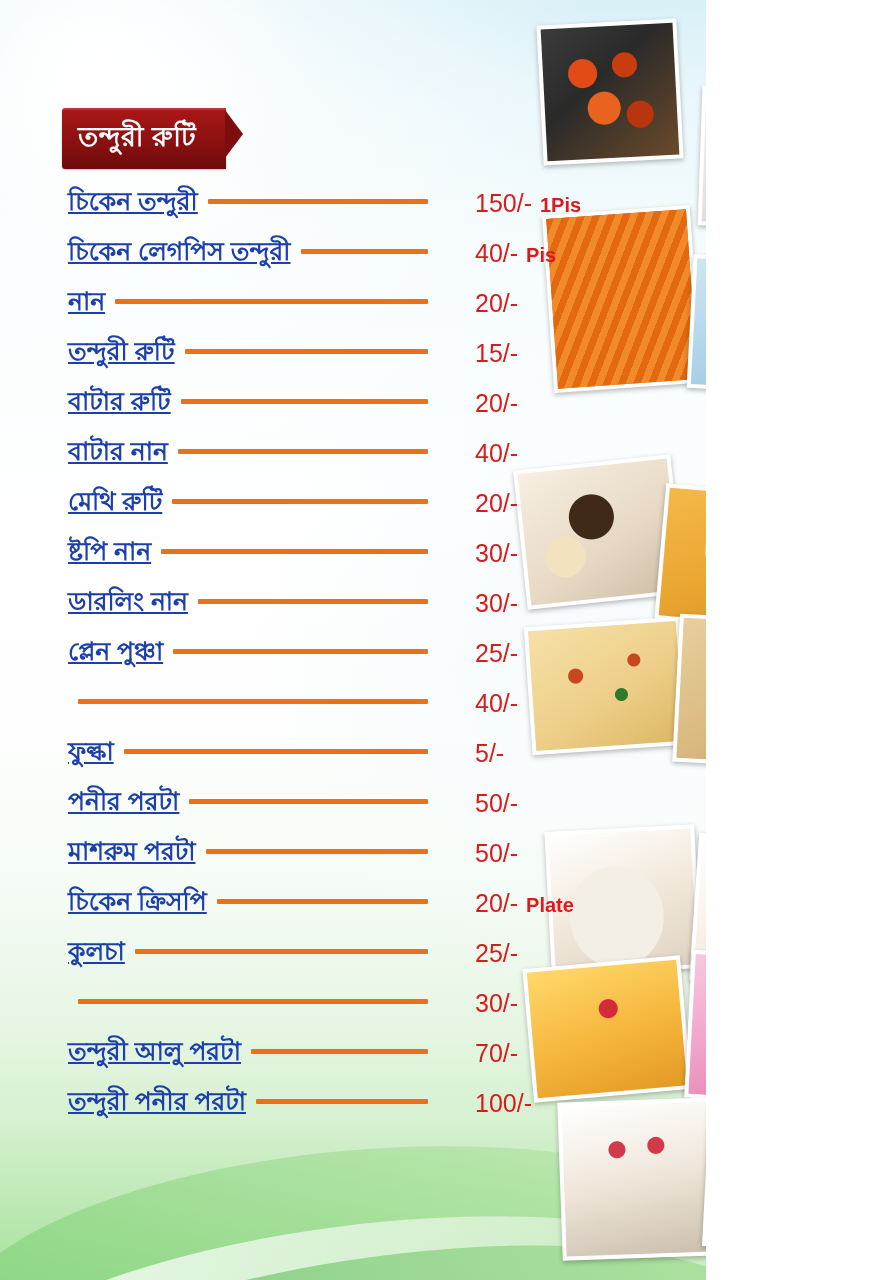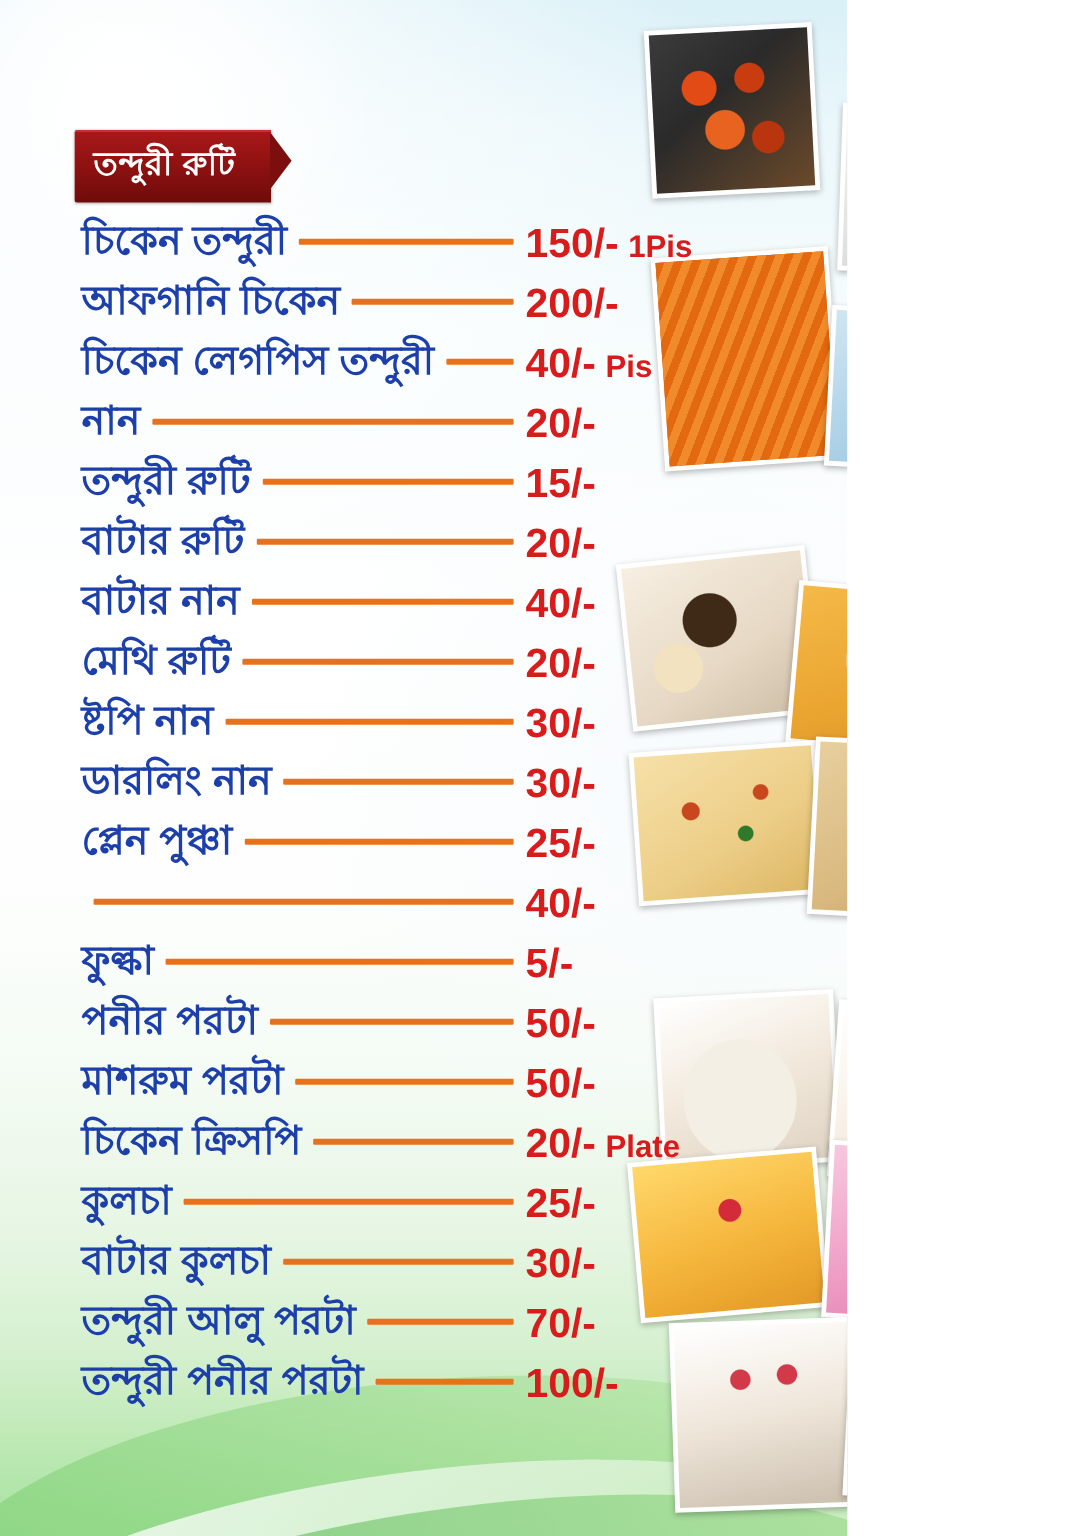--- a/index.html
+++ b/index.html
@@ -112,49 +112,51 @@
     width: 560px;
     z-index: 5;
   }
   .menu-row {
     display: flex;
     align-items: center;
     height: 50px;
   }
   .item-name {
     color: #1c3faa;
-    font-size: 33px;
+    font-size: 25px;
     font-weight: bold;
     white-space: nowrap;
     flex: 0 0 auto;
+    text-decoration: underline;
   }
   .leader {
     flex: 1 1 auto;
     height: 5px;
     background: #e8711a;
     margin: 0 10px 4px 10px;
     min-width: 8px;
     border-radius: 1px;
   }
   .price-wrap {
     flex: 0 0 auto;
     width: 190px;
     display: flex;
     align-items: baseline;
     gap: 8px;
   }
   .price {
     color: #d81b1b;
-    font-size: 34px;
-    font-weight: bold;
+    font-size: 25px;
+    font-weight: normal;
     white-space: nowrap;
+    margin-left: 37px;
   }
   .unit {
     color: #d81b1b;
-    font-size: 26px;
+    font-size: 20px;
     font-weight: bold;
     white-space: nowrap;
   }
 
   
   .photo {
     position: absolute;
     background: #ffffff;
     padding: 4px;
     box-shadow: 0 2px 5px rgba(0,0,0,0.28);
@@ -287,28 +289,20 @@
   <div class="menu" id="menu-list">
       <div class="menu-row">
         <span class="item-name">চিকেন তন্দুরী</span>
         <span class="leader"></span>
         <span class="price-wrap">
           <span class="price">150/-</span>
           <span class="unit">1Pis</span>
         </span>
       </div>
       <div class="menu-row">
-        <span class="item-name">আফগানি চিকেন</span>
-        <span class="leader"></span>
-        <span class="price-wrap">
-          <span class="price">200/-</span>
-          <span class="unit"></span>
-        </span>
-      </div>
-      <div class="menu-row">
         <span class="item-name">চিকেন লেগপিস তন্দুরী</span>
         <span class="leader"></span>
         <span class="price-wrap">
           <span class="price">40/-</span>
           <span class="unit">Pis</span>
         </span>
       </div>
       <div class="menu-row">
         <span class="item-name">নান</span>
         <span class="leader"></span>
@@ -414,21 +408,20 @@
       </div>
       <div class="menu-row">
         <span class="item-name">কুলচা</span>
         <span class="leader"></span>
         <span class="price-wrap">
           <span class="price">25/-</span>
           <span class="unit"></span>
         </span>
       </div>
       <div class="menu-row">
-        <span class="item-name">বাটার কুলচা</span>
         <span class="leader"></span>
         <span class="price-wrap">
           <span class="price">30/-</span>
           <span class="unit"></span>
         </span>
       </div>
       <div class="menu-row">
         <span class="item-name">তন্দুরী আলু পরটা</span>
         <span class="leader"></span>
         <span class="price-wrap">

